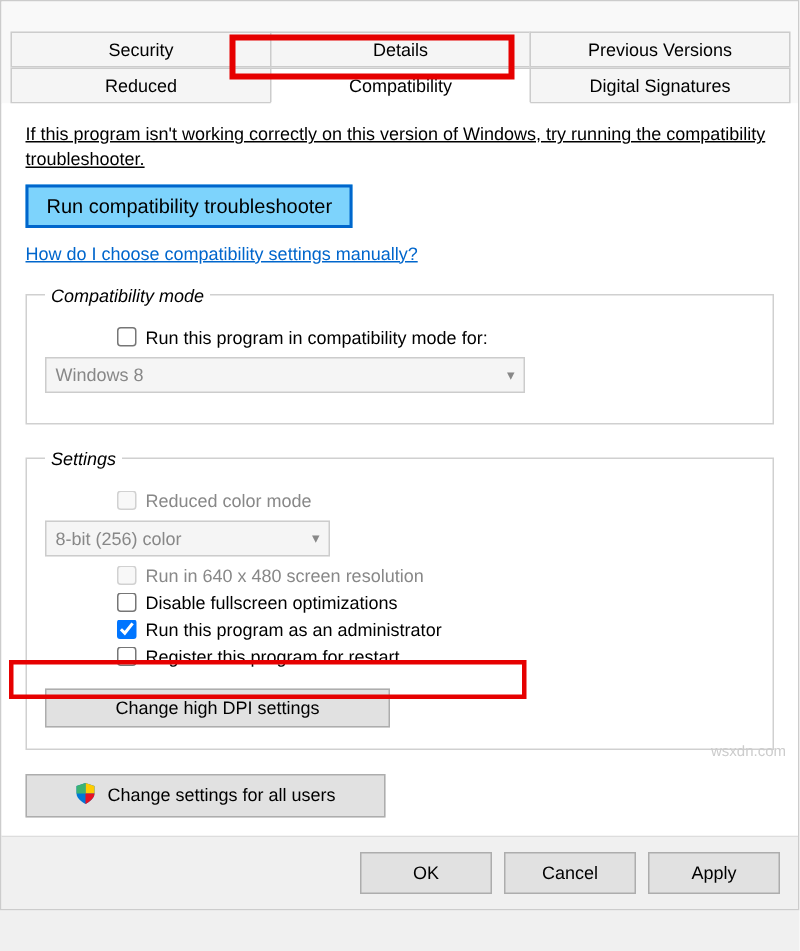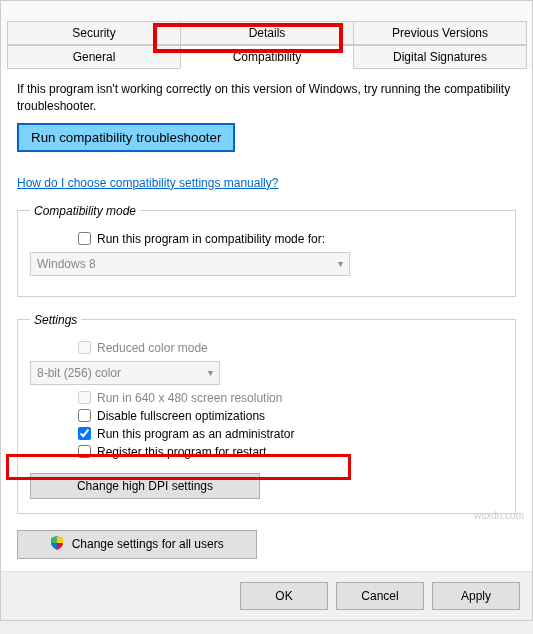--- a/index.html
+++ b/index.html
@@ -41,41 +41,42 @@
       z-index: 2;
     }
     .tab-content {
       padding: 12px 16px;
       background: #fff;
     }
     .desc {
       font-size: 12px;
       line-height: 1.4;
       margin-bottom: 8px;
+      text-decoration: underline;
     }
     .btn {
       background: #e1e1e1;
       border: 1px solid #adadad;
       padding: 5px 12px;
       font-size: 12px;
       font-family: inherit;
       cursor: pointer;
     }
     .btn-blue-outline {
       border: 2px solid #0066cc;
       padding: 5px 12px;
       background: #7dd3fc;
       cursor: pointer;
     }
     .link {
       color: #0066cc;
       text-decoration: underline;
       cursor: pointer;
       display: inline-block;
-      margin-top: 24px;
+      margin-top: 10px;
       margin-bottom: 14px;
       font-size: 12px;
     }
     fieldset {
       border: 1px solid #d0d0d0;
       margin: 0 0 16px 0;
       padding: 10px 12px 14px 12px;
     }
     legend {
       font-size: 12px;
@@ -158,21 +159,21 @@
 <body>
 
 <div class="dialog rel">
   <div class="tabs-container rel">
     <div class="tabs-row">
       <div class="tab">Security</div>
       <div class="tab">Details</div>
       <div class="tab">Previous Versions</div>
     </div>
     <div class="tabs-row">
-      <div class="tab">General</div>
+      <div class="tab">Reduced</div>
       <div class="tab active">Compatibility</div>
       <div class="tab">Digital Signatures</div>
     </div>
     <div class="highlight-red-tab" style="left:152px; top:22px; width:190px; height:30px;"></div>
   </div>
 
   <div class="tab-content rel">
     <div class="desc">If this program isn't working correctly on this version of Windows, try running the compatibility troubleshooter.</div>
 
     <button class="btn-blue-outline">Run compatibility troubleshooter</button>

